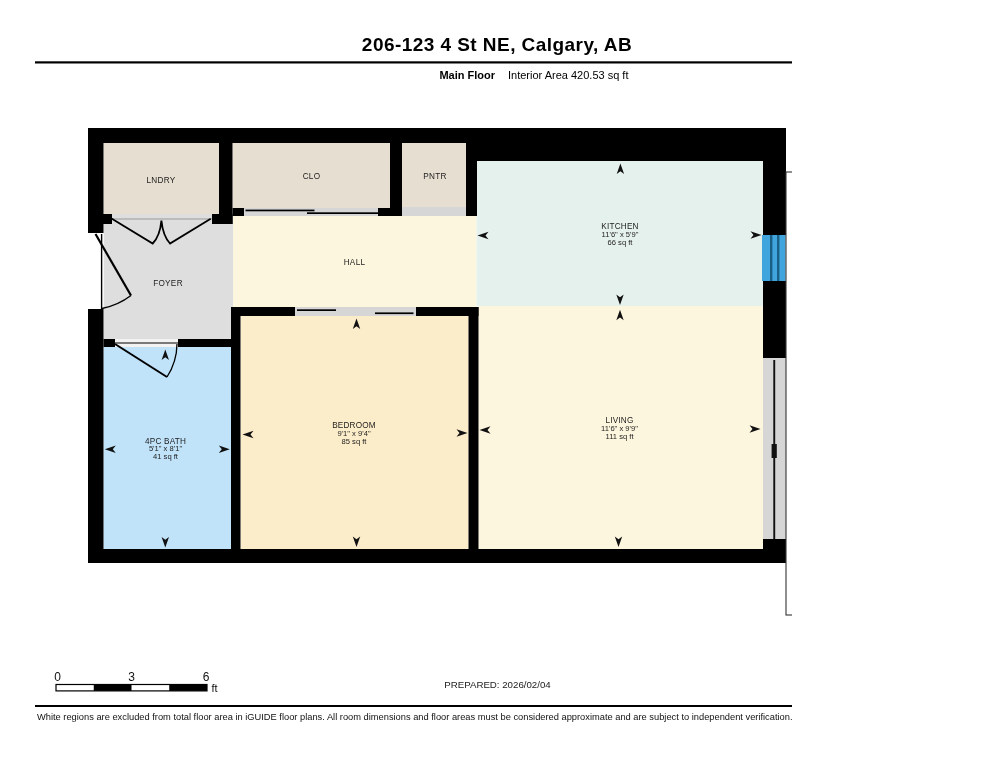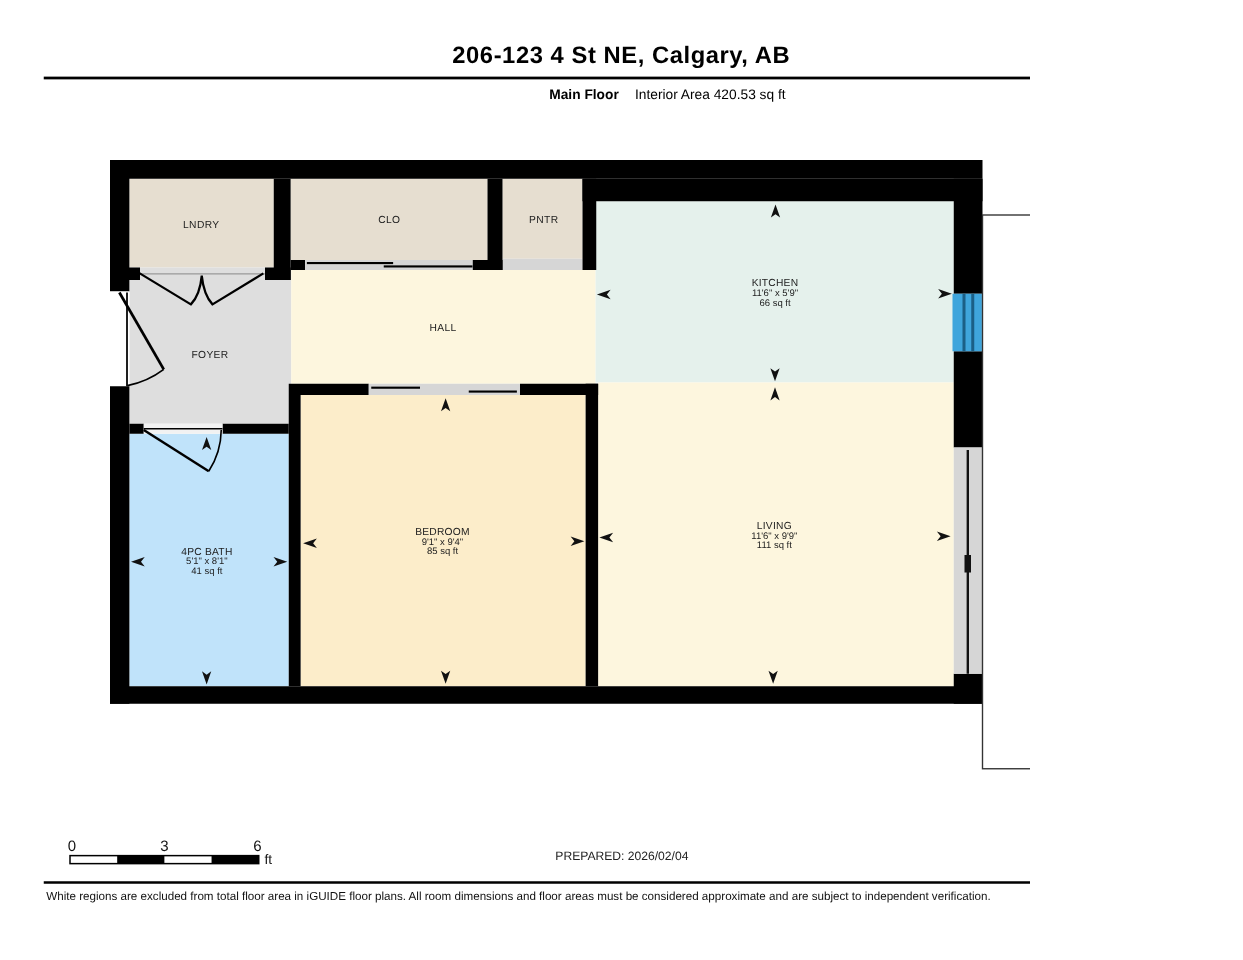--- a/index.html
+++ b/index.html
@@ -1,17 +1,17 @@
 <!DOCTYPE html>
 <html><head>
 <meta charset="utf-8">
 <style>
   html,body{margin:0;padding:0;background:#fff;}
   #page{position:relative;width:792px;height:768px;background:#fff;overflow:hidden;
-        font-family:"Liberation Sans", sans-serif;padding-left:32px;}
+        font-family:"Liberation Sans", sans-serif;}
   svg{position:absolute;left:0;top:0;}
   text{font-family:"Liberation Sans", sans-serif;}
 </style>
 </head>
 <body>
 <div id="page">
 <svg width="994" height="768" viewBox="0 0 994 768">
 
 <text x="497" y="50.8" font-size="19" font-weight="bold" letter-spacing="0.45" text-anchor="middle" fill="#000">206-123 4 St NE, Calgary, AB</text>
 

